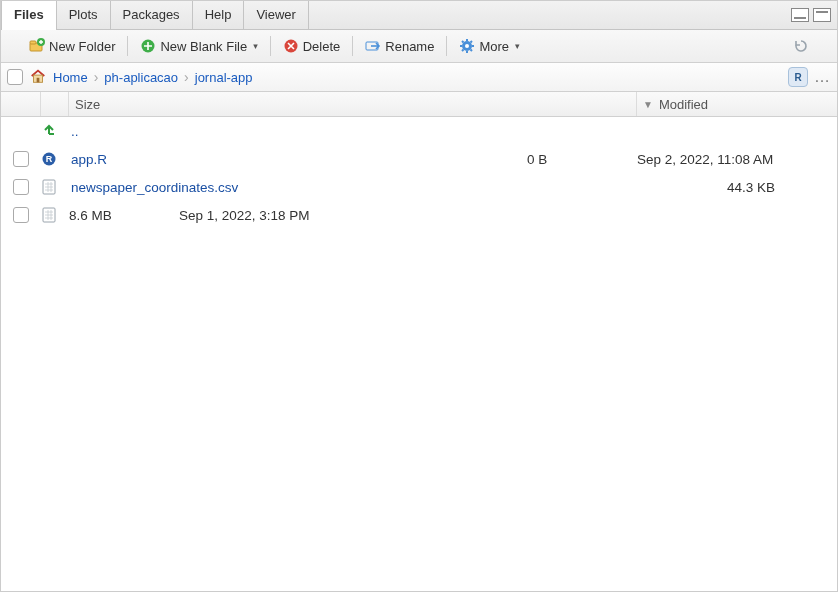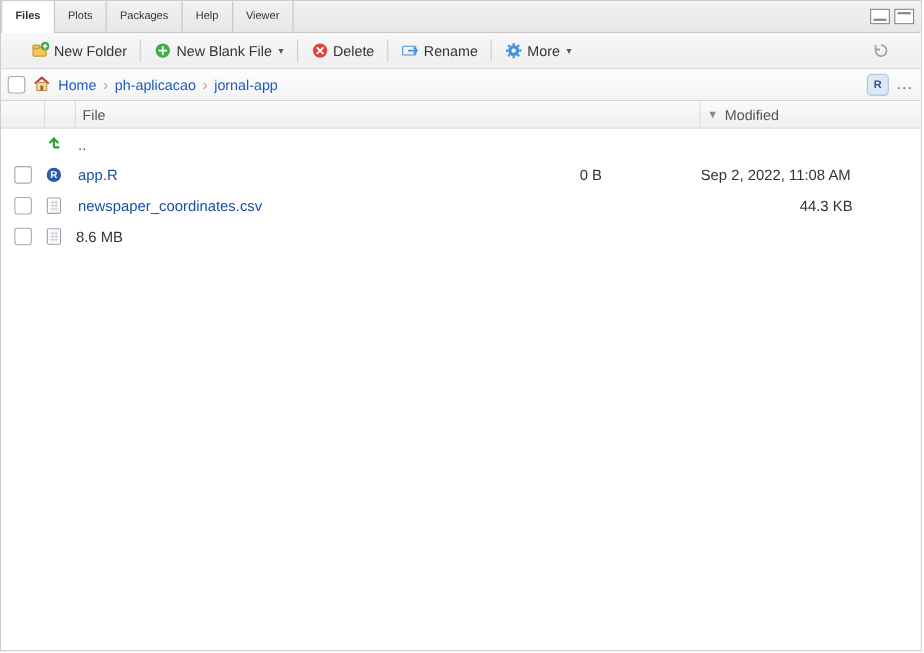--- a/index.html
+++ b/index.html
@@ -27,21 +27,21 @@
   .tabstrip {
     height: 28px;
     background: linear-gradient(#f2f2f2, #e7e7e7);
     border-bottom: 1px solid #c4c4c4;
     display: flex;
     align-items: stretch;
     position: relative;
   }
   .tab {
     padding: 0 12px;
-    font-size: 10px;
+    font-size: 13px;
     line-height: 28px;
     border-right: 1px solid #c4c4c4;
     color: #333;
     cursor: default;
     background: transparent;
   }
   .tab.active {
     background: #fff;
     font-weight: 600;
     border-top: 1px solid #c4c4c4;
@@ -331,21 +331,21 @@
     <span class="crumb">jornal-app</span>
     <span class="breadcrumb-right">
       <span class="r-pill">R</span>
       <span class="ellipsis">…</span>
     </span>
   </div>
 
   <div class="grid-header">
     <div class="col-check"></div>
     <div class="col-icon"></div>
-    <div class="col-name">File</div>
+    <div class="col-name">Size</div>
     <div class="col-mod">
       <span class="sort-arrow">▼</span>
       <span>Modified</span>
     </div>
   </div>
 
   <div class="grid-body">
 
     <div class="row">
       <div class="cell col-check"></div>
@@ -407,16 +407,17 @@
         </div>
       <div class="cell col-icon">
         <span class="file-icon-csv">
           <svg width="16" height="16">
               <rect x="2" y="1" width="12" height="14" rx="1" fill="#fff" stroke="#9aa4ad"></rect>
               <path d="M4 5h8M4 8h8M4 11h8M7 3v10M10 3v10" stroke="#c5cbd1" stroke-width="0.8"></path>
             </svg>
         </span>
       </div>
       <div class="cell col-size">8.6 MB</div>
+      <div class="cell col-mod">Sep 1, 2022, 3:18 PM</div>
     </div>
 
   </div>
 </div>
 
 </body></html>

